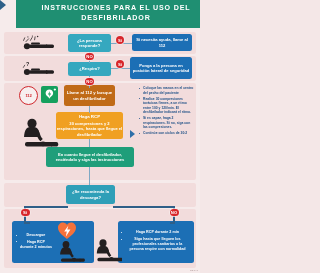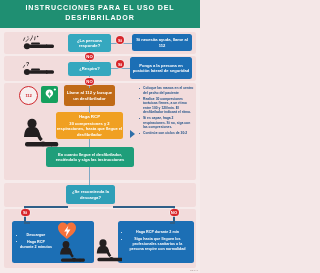--- a/index.html
+++ b/index.html
@@ -6,21 +6,21 @@
   body{
     width:200px;height:273px;overflow:hidden;
     background:#f4e7e7;
     font-family:"Liberation Sans", sans-serif;
     -webkit-font-smoothing:antialiased;
   }
   .poster{position:relative;width:200px;height:273px;background:#f6ebeb;}
 
   
   .header{
-    position:absolute;left:0;top:0;width:200px;height:28px;
+    position:absolute;left:16px;top:0;width:200px;height:28px;
     background:#1f8f72;
     display:flex;align-items:center;justify-content:flex-start;
   }
   .header-title{
     color:#ffffff;font-size:7.1px;font-weight:bold;letter-spacing:.85px;
     text-align:center;line-height:9.6px;text-transform:uppercase;
     padding:0 6px;
   }
 
   

